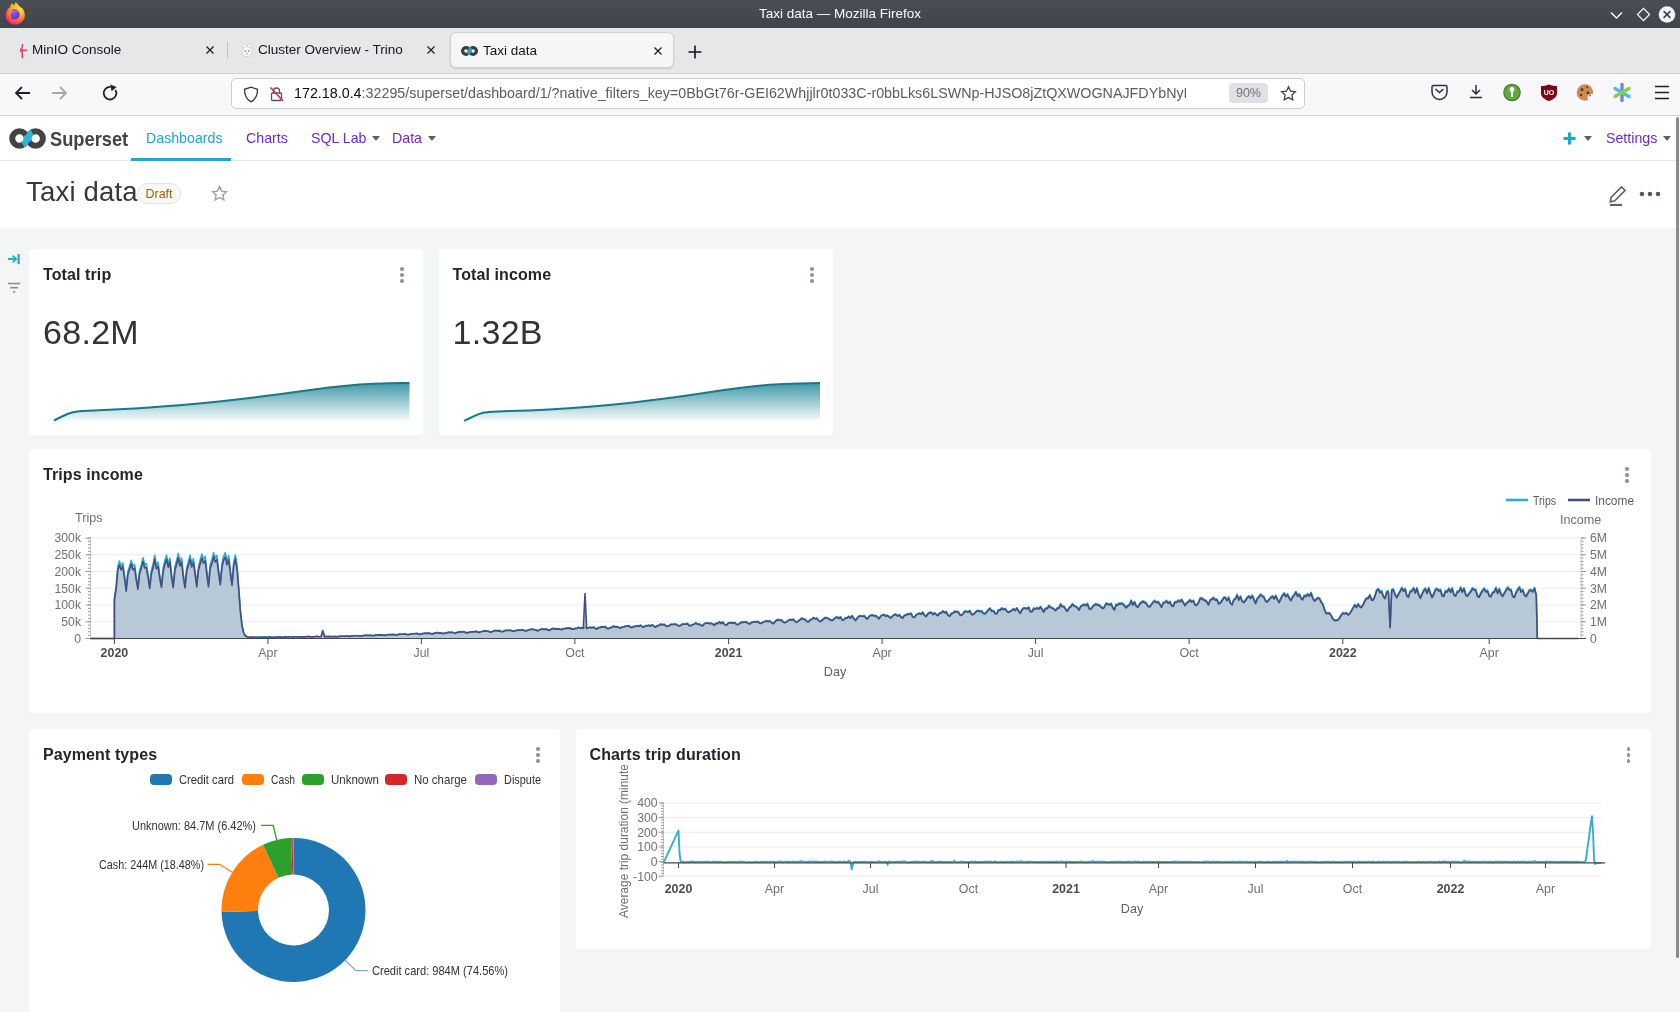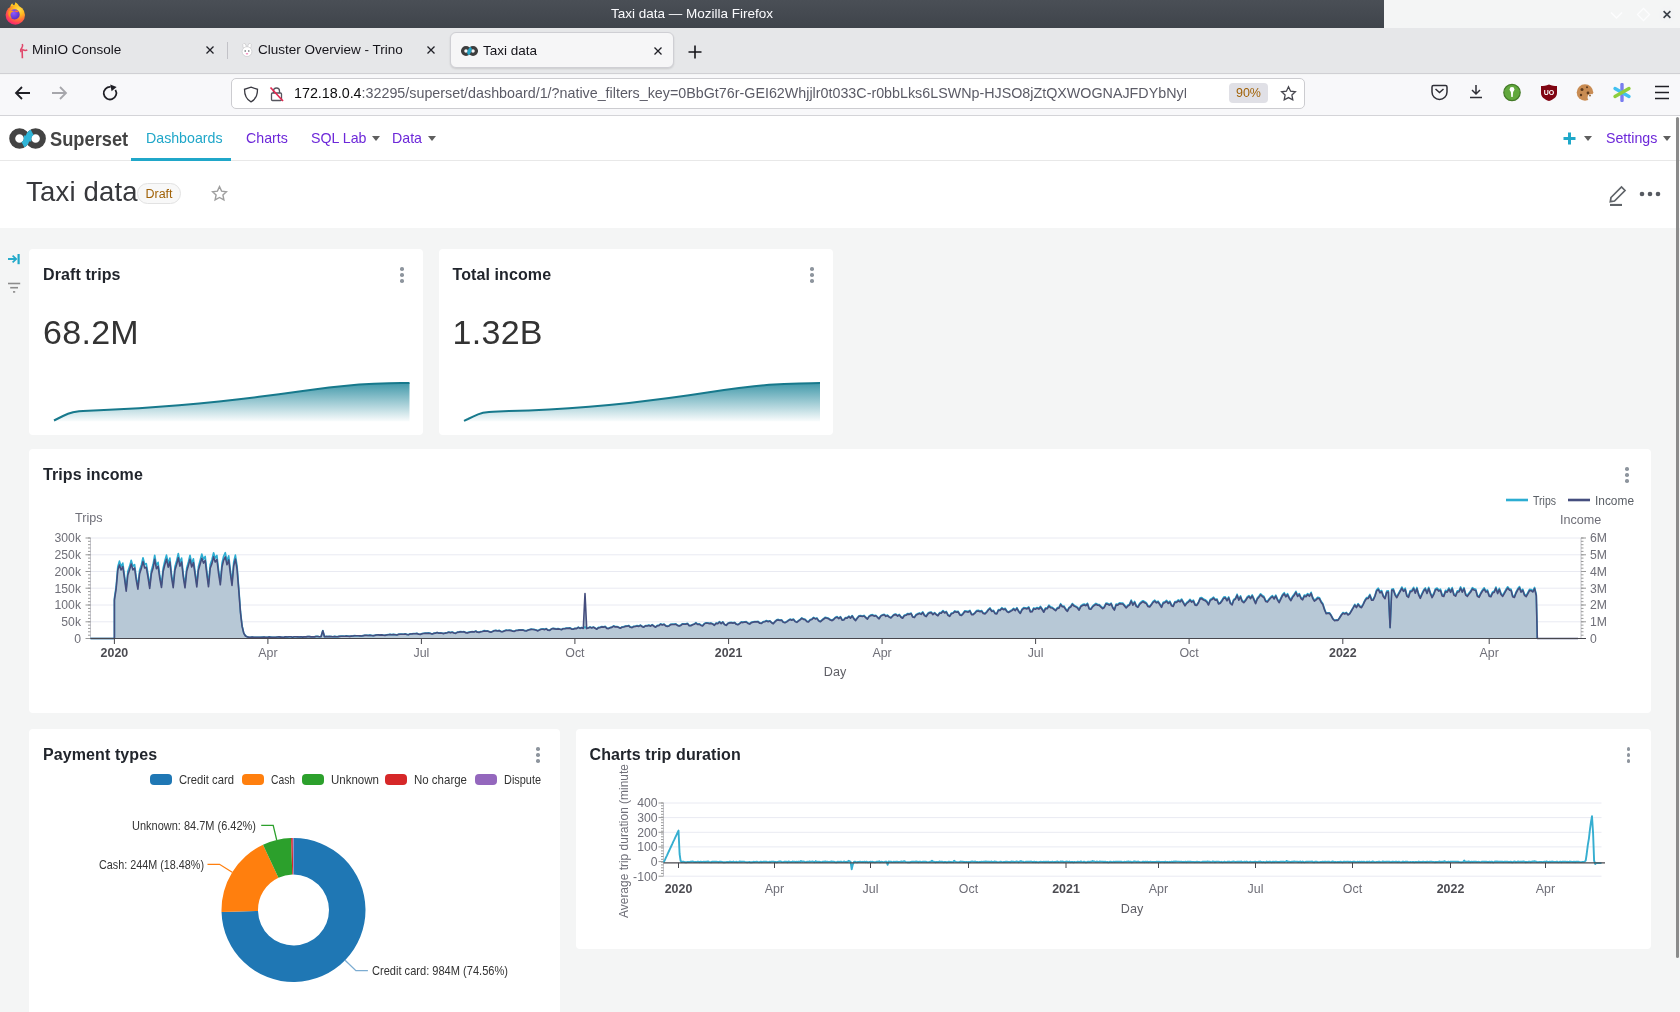--- a/index.html
+++ b/index.html
@@ -1,30 +1,30 @@
 <!DOCTYPE html>
 <html><head><meta charset="utf-8"><title>Taxi data</title><style>
 *{margin:0;padding:0;box-sizing:border-box;}
 html,body{width:1680px;height:1012px;overflow:hidden;}
 body{font-family:"Liberation Sans",sans-serif;background:#f4f5f5;position:relative;}
 .abs{position:absolute;}
 
-.titlebar{position:absolute;left:0;top:0;width:1384px;height:28px;background:linear-gradient(#4a4f56,#3f444b);}
+.titlebar{position:absolute;left:0;top:0;width:1680px;height:28px;background:linear-gradient(#4a4f56,#3f444b);}
 .titlebar .wtitle{position:absolute;left:0;right:0;top:0;height:28px;line-height:28px;text-align:center;color:#fbfbfe;font-size:13.5px;}
 .tabbar{position:absolute;left:0;top:28px;width:1680px;height:46px;background:#e6e7e9;border-bottom:1px solid #d0d0d4;}
 .tab{position:absolute;top:4px;height:36px;border-radius:6px;font-size:13.5px;color:#15141a;}
 .tab .tlabel{position:absolute;top:0;height:36px;line-height:36px;white-space:nowrap;}
 .tab.active{background:#f6f6f7;border:1px solid #cfcfd4;box-shadow:0 1px 2px rgba(0,0,0,.12);}
 .tclose{position:absolute;top:11px;width:14px;height:14px;}
 .tsep{position:absolute;top:14px;width:1px;height:17px;background:#c2c2c7;}
 .toolbar{position:absolute;left:0;top:75px;width:1680px;height:41px;background:#f8f8fa;border-bottom:1px solid #d4d4d8;}
 .urlbar{position:absolute;left:231px;top:2.5px;width:1074px;height:31px;background:#fff;border:1px solid #ccccd0;border-radius:5px;text-align:center;}
 .urltext{position:absolute;left:62px;top:0;height:29px;line-height:29px;font-size:14.3px;color:#5b5b66;white-space:nowrap;overflow:hidden;width:892px;}
 .urltext b{color:#0c0c0d;font-weight:normal;}
-.zoompill{position:absolute;right:36px;top:4.5px;height:20px;line-height:20px;padding:0 7px;background:#e0e0e6;border-radius:4px;font-size:12.5px;color:#a16207;}
+.zoompill{position:absolute;right:36px;top:4.5px;height:20px;line-height:20px;padding:0 7px;background:#e0e0e6;border-radius:4px;font-size:12.5px;color:#737373;}
 
 .ssnav{position:absolute;left:0;top:116px;width:1680px;height:45px;background:#fff;border-bottom:1px solid #e8e8e8;}
 .ssnav .brand{position:absolute;left:50px;top:11px;font-size:21px;font-weight:bold;color:#444;letter-spacing:0;transform:scaleX(.87);transform-origin:0 0;}
 .navitem{position:absolute;top:0;height:45px;line-height:45px;font-size:14.2px;color:#6d28d9;}
 .navitem.sel{color:#20a7c9;}
 .caret{display:inline-block;width:0;height:0;border-left:4.5px solid transparent;border-right:4.5px solid transparent;border-top:5px solid #5f5f5f;vertical-align:2px;margin-left:6px;}
 .underline{position:absolute;left:131px;top:158px;width:100px;height:3px;background:#20a7c9;}
 .titlerow{position:absolute;left:0;top:161px;width:1680px;height:67px;background:#fff;}
 .dashtitle{position:absolute;left:26px;top:15px;font-size:27.5px;color:#37383c;font-weight:500;letter-spacing:.2px;}
 .draft{position:absolute;left:137px;top:22px;width:44px;height:21px;border:1px solid #e2e2e2;background:#f8f8f8;border-radius:11px;text-align:center;line-height:20px;font-size:12.5px;color:#a16207;}
@@ -216,21 +216,21 @@
         <path d="M5.6,1.6 L9.2,5 L5.6,8.4" stroke-width="1.7" fill="none"></path>
 <path d="M11.6,0 V10.2" stroke-width="2.2"></path>
       </g>
 <g stroke="#8c8c8c" stroke-width="1.6">
 <path d="M1,29.5 H13.2"></path>
         <path d="M3.2,33.7 H11"></path>
         <path d="M6,37.9 H8.2"></path>
       </g>
 </svg>
     <div class="card" style="left:29px;top:21px;width:394px;height:186px">
-      <div class="ctitle">Draft trips</div>
+      <div class="ctitle">Total trip</div>
       <div class="kebab" style="left:371px;top:18px">
         <i style="top:0"></i>
         <i style="top:6px"></i>
         <i style="top:12px"></i>
       </div>
       <div class="bignum">68.2M</div>
       <svg class="abs" style="left:0;top:0" width="394" height="186" viewBox="0 0 394 186">
         <defs>
           <linearGradient id="g1" x1="0" y1="0" x2="0" y2="1">
             <stop offset="0%" stop-color="#20879b" stop-opacity=".85"></stop>

